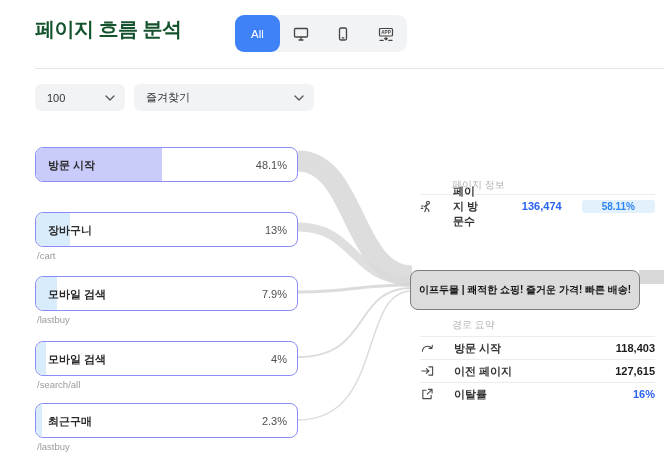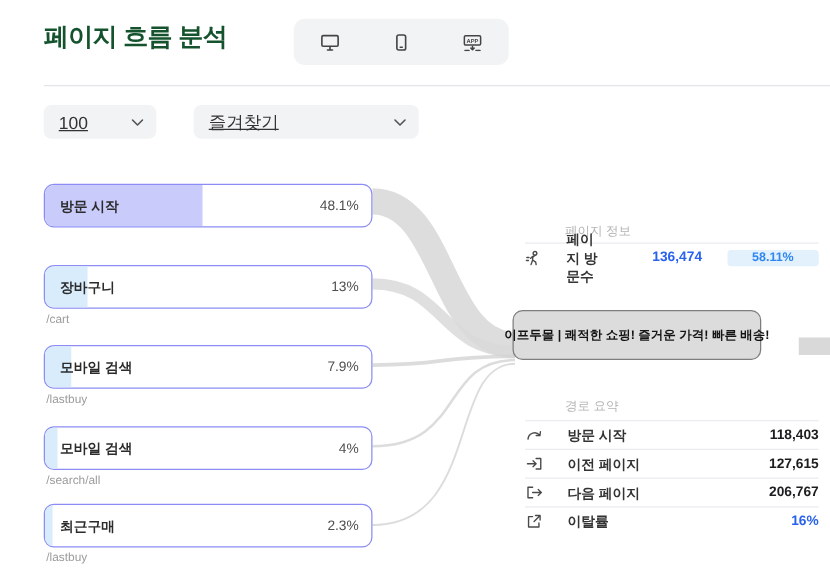--- a/index.html
+++ b/index.html
@@ -10,34 +10,34 @@
   .seg{position:absolute;left:235px;top:15px;width:172px;height:37px;background:#f2f3f5;border-radius:9px;
        display:flex;align-items:stretch;}
   .seg button{border:none;background:transparent;padding:0;margin:0;cursor:pointer;flex:1;
               display:flex;align-items:center;justify-content:center;}
   .seg .seg-all{background:#3f82f7;border-radius:9px;color:#fff;font-size:11.5px;font-weight:500;flex:0 0 45px;
                 font-family:inherit;}
   .seg svg{display:block;}
   .hdiv{position:absolute;left:35px;top:68px;width:629px;height:1px;background:#e4e4ea;}
   
   .dd{position:absolute;height:27px;background:#f2f3f5;border-radius:6px;display:flex;align-items:center;
-      justify-content:space-between;padding:0 10px 0 12px;box-sizing:border-box;font-size:14px;color:#333;cursor:pointer;text-decoration:underline;}
+      justify-content:space-between;padding:0 10px 0 12px;box-sizing:border-box;font-size:11px;color:#333;cursor:pointer;}
   .dd1{left:35px;top:84px;width:90px;}
-  .dd2{left:155px;top:84px;width:180px;}
+  .dd2{left:134px;top:84px;width:180px;}
   
   .flows{position:absolute;left:0;top:0;pointer-events:none;}
   
   .node{position:absolute;left:35px;width:263px;height:35px;border:1px solid #8b8df4;border-radius:8px;
         background:#fff;box-sizing:border-box;overflow:hidden;cursor:pointer;}
   .node-fill{position:absolute;left:0;top:0;bottom:0;border-radius:7px 0 0 7px;}
   .node-label{position:absolute;left:12px;top:50%;transform:translateY(-50%);font-size:11px;font-weight:600;color:#2b2b2b;}
   .node-pct{position:absolute;right:10px;top:50%;transform:translateY(-50%);font-size:11px;color:#4f4f4f;}
   .node-path{position:absolute;left:37px;font-size:9.5px;color:#9b9b9b;}
   
-  .tooltip{position:absolute;left:410px;top:248px;width:199px;height:40px;background:#dcdcdc;
+  .tooltip{position:absolute;left:410px;top:270px;width:230px;height:40px;background:#dcdcdc;
            border:1.5px solid #7e7e7e;border-radius:8px;box-sizing:border-box;display:flex;align-items:center;
            justify-content:center;font-size:10px;font-weight:700;color:#141414;white-space:nowrap;cursor:pointer;}
   
   .sec-label{position:absolute;left:420px;font-size:10px;color:#b3b3b3;margin-left:32px;}
   .rows{position:absolute;left:420px;width:235px;}
   .row{height:22px;display:flex;align-items:center;gap:20px;border-top:1px solid #ececf0;font-size:11px;}
   .row .lbl{color:#333;font-weight:600;}
   .row .sp{flex:1;}
   .row .val{color:#1d1d1f;font-weight:600;}
   .row .val.blue{color:#2962ef;}
@@ -45,20 +45,21 @@
   .ric{width:14px;display:flex;align-items:center;justify-content:center;color:#4a4a4a;}
 </style>
 </head>
 <body>
 
 <div class="stage">
 
   <div class="title">페이지 흐름 분석</div>
 
   <div class="seg">
+    <button class="seg-all">All</button>
     <button>
       <svg width="16" height="14" viewBox="0 0 16 14" fill="none" stroke="#444" stroke-width="1.3" stroke-linecap="round" stroke-linejoin="round">
         <rect x="1.5" y="1.5" width="13" height="8.5" rx="1"></rect>
           <path d="M6 13 h4 M8 10.2 v2.6"></path>
       </svg>
     </button>
     <button>
       <svg width="10" height="14" viewBox="0 0 10 14" fill="none" stroke="#444" stroke-width="1.3" stroke-linecap="round" stroke-linejoin="round">
         <rect x="1.5" y="1" width="7" height="12" rx="1.5"></rect>
           <path d="M4.2 10.8 h1.6"></path>
@@ -166,30 +167,20 @@
         <svg width="13" height="12" viewBox="0 0 14 12" fill="none" stroke="#4a4a4a" stroke-width="1.2" stroke-linecap="round" stroke-linejoin="round">
           <path d="M8.5 1.5 h4 v9 h-4 M1 6 h7.5 M5.8 3.5 L8.5 6 L5.8 8.5"></path>
         </svg>
       </span>
       <span class="lbl">이전 페이지</span>
       <span class="sp"></span>
       <span class="val">127,615</span>
     </div>
     <div class="row">
       <span class="ric">
-        <svg width="13" height="12" viewBox="0 0 14 12" fill="none" stroke="#4a4a4a" stroke-width="1.2" stroke-linecap="round" stroke-linejoin="round">
-          <path d="M5.5 1.5 h-4 v9 h4 M5.5 6 h7.5 M10.3 3.5 L13 6 L10.3 8.5"></path>
-        </svg>
-      </span>
-      <span class="lbl">다음 페이지</span>
-      <span class="sp"></span>
-      <span class="val">206,767</span>
-    </div>
-    <div class="row">
-      <span class="ric">
         <svg width="12" height="12" viewBox="0 0 13 13" fill="none" stroke="#4a4a4a" stroke-width="1.2" stroke-linecap="round" stroke-linejoin="round">
           <path d="M5.5 2.5 h-3.5 v9 h9 v-3.5 M8 1.5 h4 v4 M12 1.5 L6.8 6.7"></path>
         </svg>
       </span>
       <span class="lbl">이탈률</span>
       <span class="sp"></span>
       <span class="val blue">16%</span>
     </div>
   </div>
 

